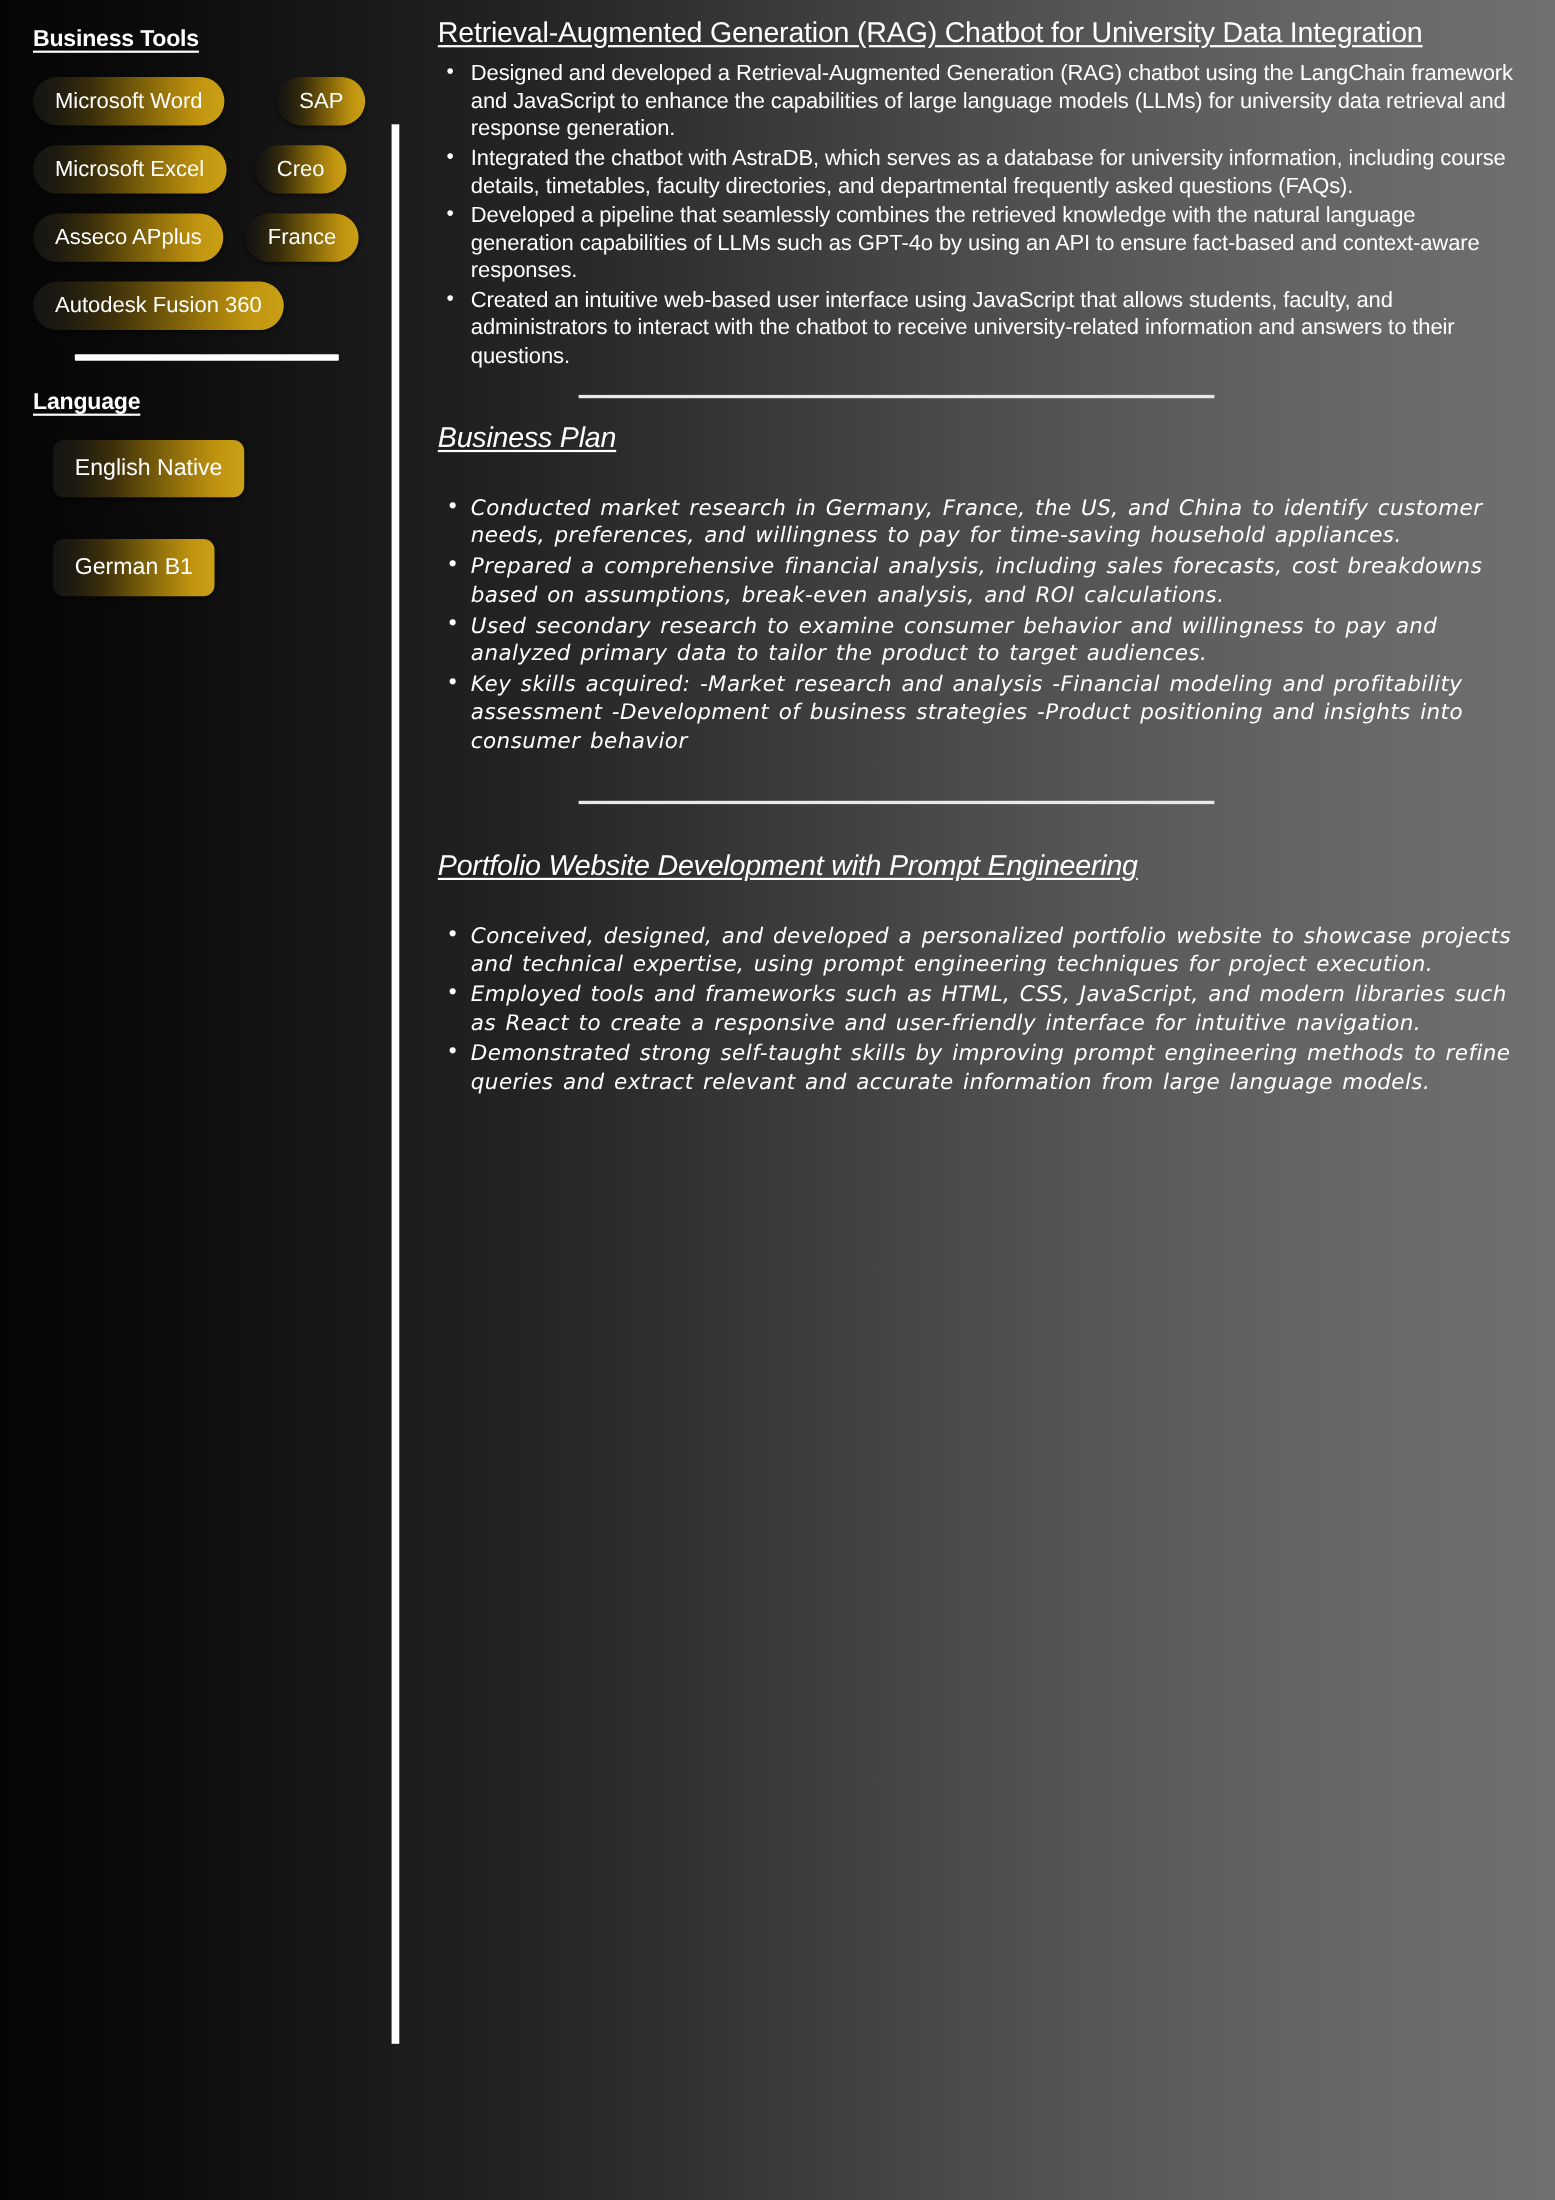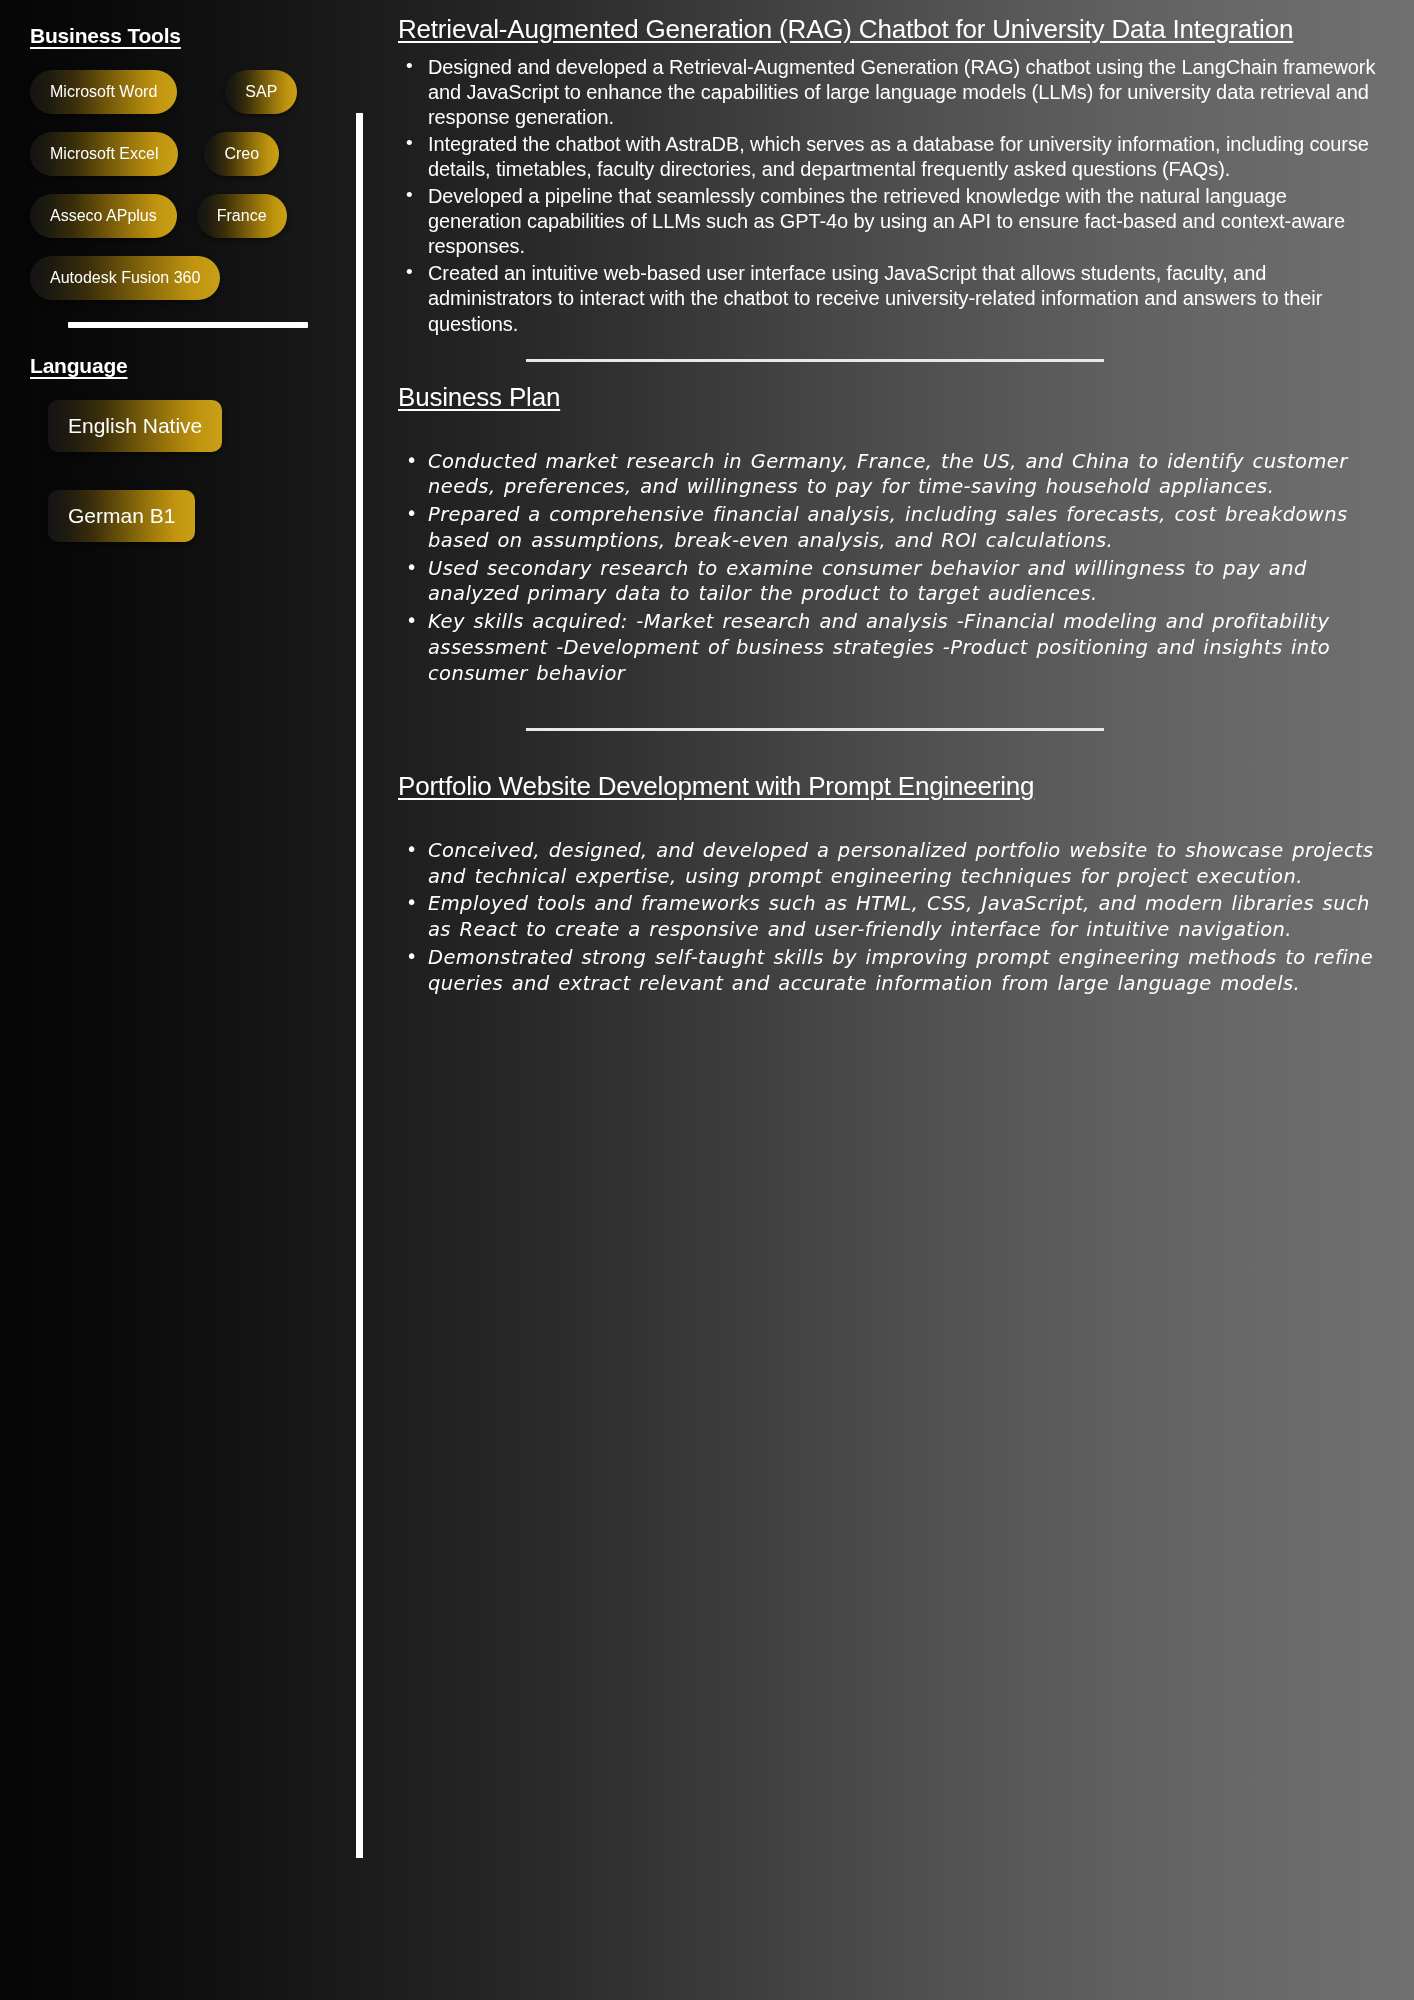--- a/index.html
+++ b/index.html
@@ -71,21 +71,21 @@
   }
 
   .pill {
     display: inline-flex;
     align-items: center;
     justify-content: center;
     height: 44px;
     padding: 0 20px;
     border-radius: 999px;
     color: #ffffff;
-    font-size: 16px;
+    font-size: 20px;
     white-space: nowrap;
     background: linear-gradient(90deg,
        #141414 0%,
        #1d1a10 12%,
        #3a2e0b 30%,
        #6b5309 50%,
        #9d790c 70%,
        #c0940f 86%,
        #caa017 100%);
     box-shadow: 0 2px 5px rgba(0,0,0,0.5);
@@ -154,21 +154,21 @@
   ul.bullets li::before {
     content: "\2022";
     position: absolute;
     left: 8px;
     top: -1px;
     font-size: 19px;
     color: #ffffff;
   }
 
   
-  .hand .sec-title { font-family: "Liberation Sans", sans-serif; }
+  .hand .sec-title { font-family: "Liberation Sans", sans-serif; font-style: italic; }
 
   .hand ul.bullets li {
     font-family: "DejaVu Sans", sans-serif;
     font-size: 19.5px;
     line-height: 1.32;
     letter-spacing: 0.4px;
     word-spacing: 2px;
     font-style: italic;
     margin-bottom: 2px;
   }

